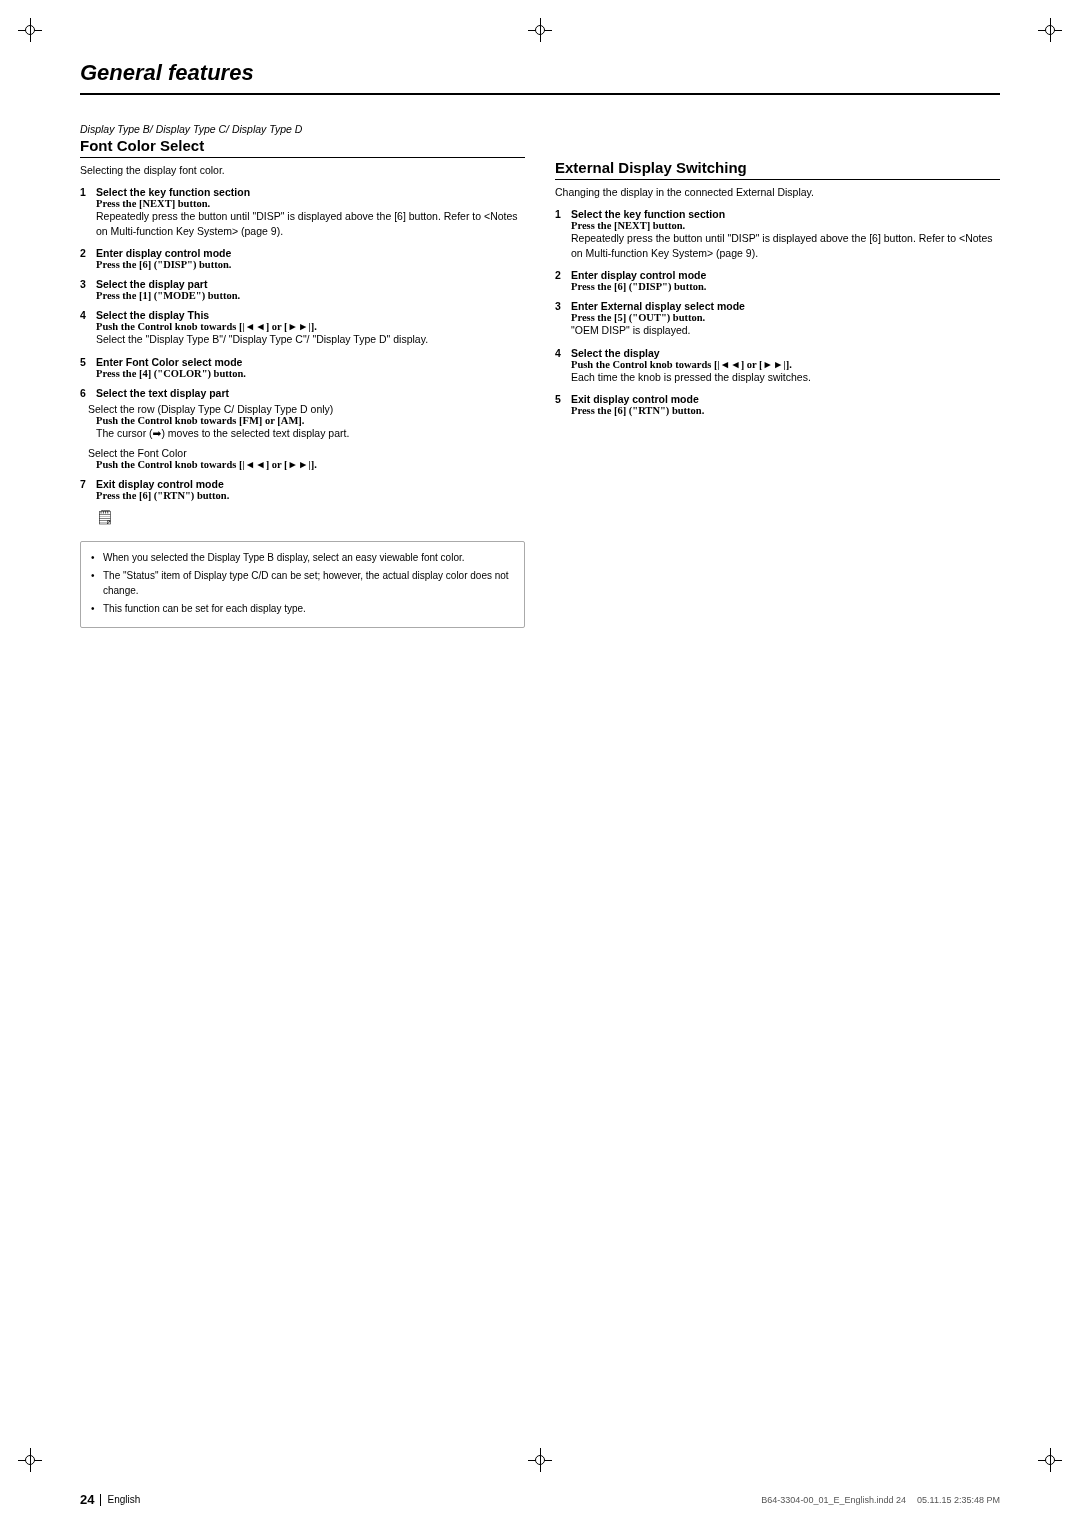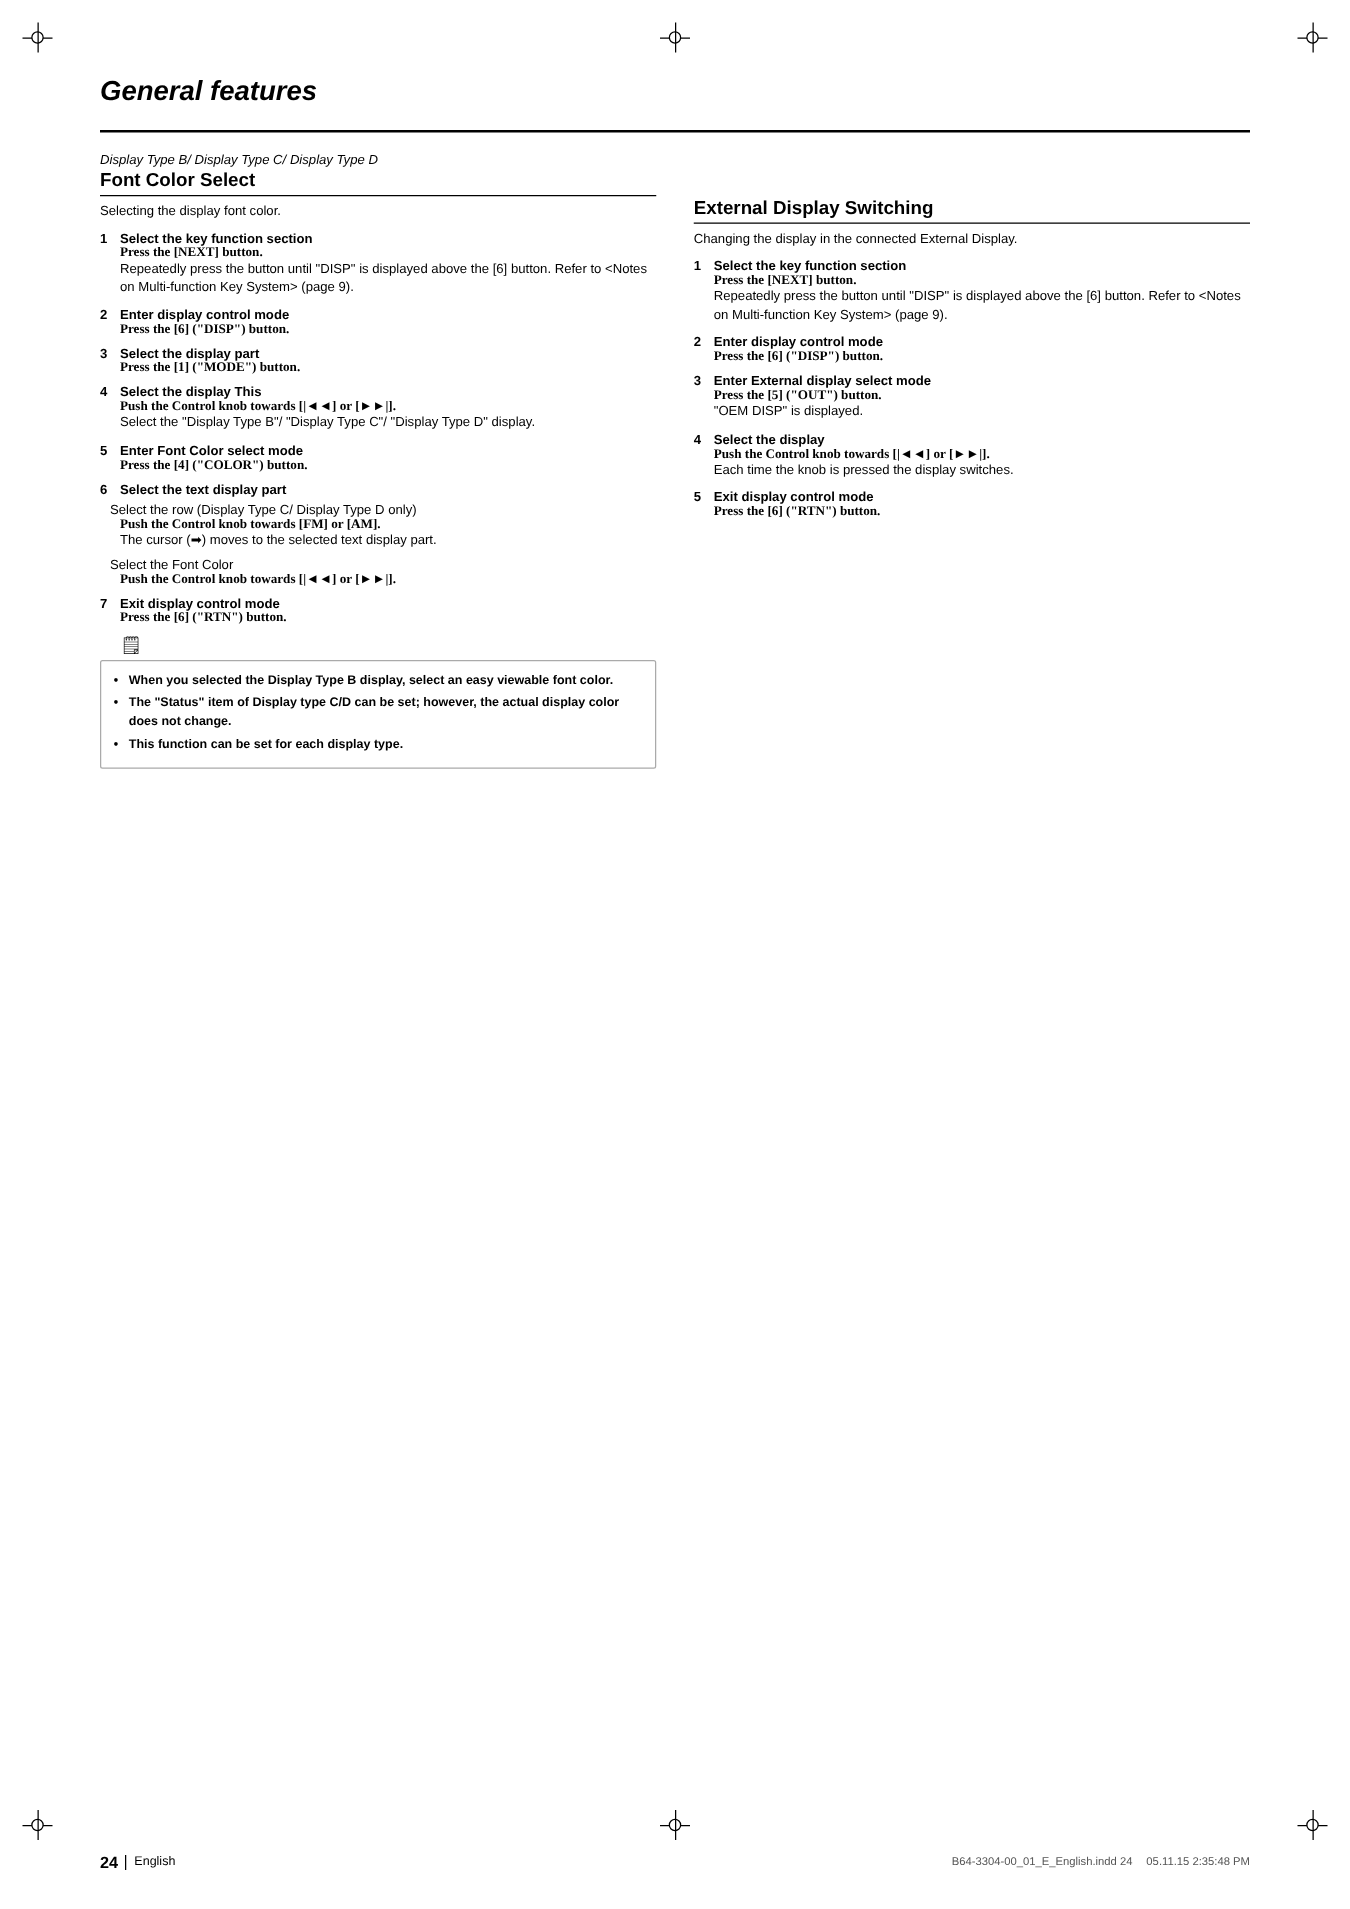--- a/index.html
+++ b/index.html
@@ -50,22 +50,22 @@
       border-radius: 50%;
       top: 50%;
       left: 50%;
       transform: translate(-50%, -50%);
       background: #fff;
     }
 
     
     .page-title-area {
       border-bottom: 2px solid #000;
-      padding-bottom: 18px;
-      margin-bottom: 16px;
+      padding-bottom: 7px;
+      margin-bottom: 28px;
     }
     .page-title {
       font-size: 22px;
       font-weight: bold;
       font-style: italic;
     }
 
     
     .two-col {
       display: flex;
@@ -135,45 +135,44 @@
       font-size: 10.5px;
       margin-left: 8px;
       margin-top: 4px;
     }
 
     
     .notes-box {
       border: 1px solid #aaa;
       border-radius: 2px;
       padding: 8px 10px;
-      margin-top: 0;
+      margin-top: 12px;
       font-size: 10px;
       line-height: 1.5;
-      font-weight: bold;
     }
     .notes-box .note-item {
       margin-bottom: 3px;
       padding-left: 12px;
       position: relative;
     }
     .notes-box .note-item::before {
       content: '•';
       position: absolute;
       left: 0;
     }
     .notes-icon {
       font-size: 14px;
       margin-bottom: 4px;
       display: inline-block;
     }
 
     
     .footer {
       position: absolute;
-      bottom: 30px;
+      bottom: 20px;
       left: 80px;
       right: 80px;
       display: flex;
       justify-content: space-between;
       align-items: center;
       font-size: 10px;
     }
     .footer-page {
       font-weight: bold;
       font-size: 13px;

